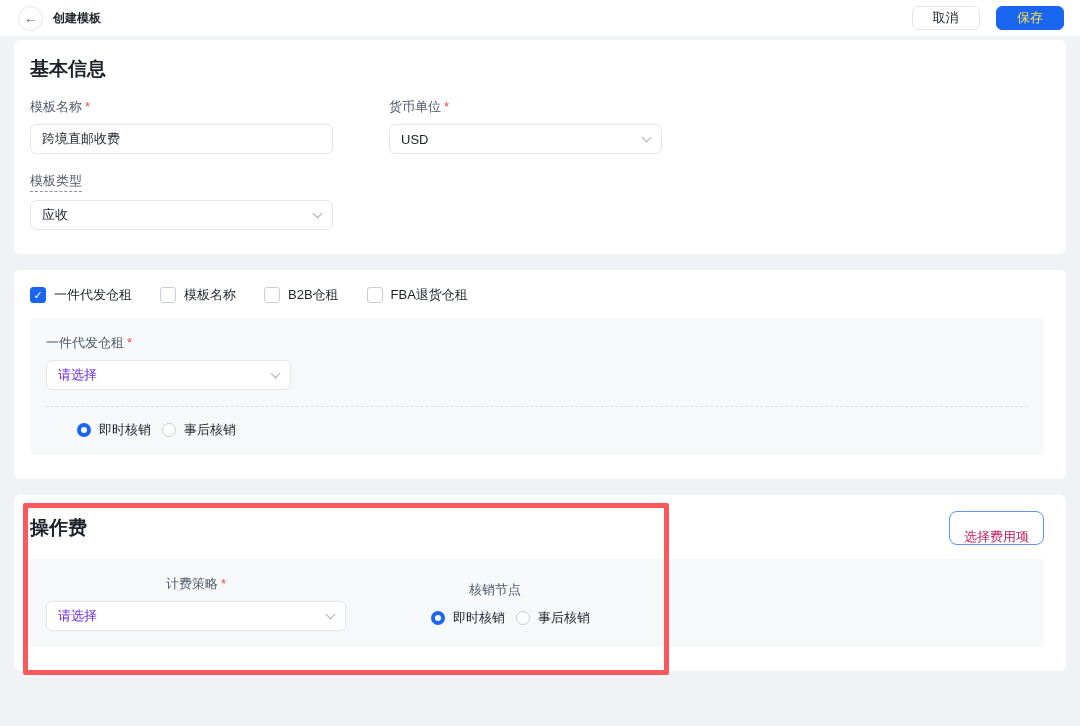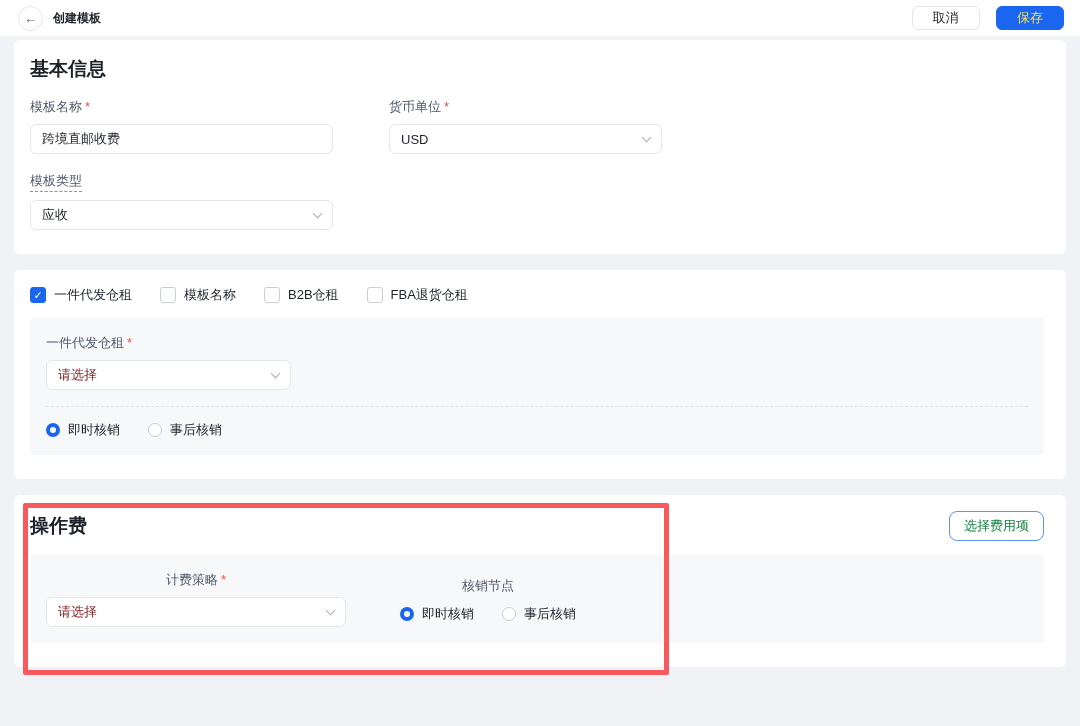--- a/index.html
+++ b/index.html
@@ -46,56 +46,56 @@
     width:303px; height:30px; border:1px solid #E5E6EB; border-radius:6px;
     padding:0 11px; font-size:13px; color:#1D2129; outline:none; background:#fff;
     font-family:inherit;
   }
   .select {
     height:30px; border:1px solid #E5E6EB; border-radius:6px; background:#fff;
     display:flex; align-items:center; justify-content:space-between;
     padding:0 11px; font-size:13px; cursor:pointer;
   }
   .select .sel-value { color:#1D2129; }
-  .select.is-placeholder .sel-value { color:#7f1d1d; }
+  .select.is-placeholder .sel-value { color:#6d28d9; }
   .chevron {
     width:7px; height:7px; margin-top:-3px;
     border-right:1.4px solid #A9AEB8; border-bottom:1.4px solid #A9AEB8;
     transform:rotate(45deg); flex:none;
   }
   .w295 { width:273px; } .w303 { width:303px; } .w245 { width:245px; } .w300 { width:300px; }
 
   .checkbox-row { display:flex; gap:28px; margin-bottom:2px; }
   .checkbox { display:flex; align-items:center; gap:8px; font-size:13px; cursor:pointer; }
   .cbox {
     width:16px; height:16px; border:1px solid #C9CDD4; border-radius:3px; background:#fff;
     display:flex; align-items:center; justify-content:center; font-size:11px; color:transparent;
     flex:none;
   }
   .checkbox.checked .cbox { background:#1B66F0; border-color:#1B66F0; color:#fff; }
 
   .panel { background:#F7F8FA; border-radius:4px; padding:16px; margin-top:14px; }
   .dashed-divider { border-top:1px dashed #DDE0E4; margin:16px 0 14px; }
 
-  .radio-group { display:flex; gap:28px; margin-top:10px; }
+  .radio-group { display:flex; gap:11px; margin-top:10px;margin-left:31px; }
   .radio { display:flex; align-items:center; gap:8px; font-size:13px; cursor:pointer; }
   .rdot { width:14px; height:14px; border-radius:50%; border:1px solid #C9CDD4; background:#fff; flex:none; }
   .radio.selected .rdot { border:4px solid #1B66F0; }
 
   .help-icon {
     width:14px; height:14px; border-radius:50%; border:1px solid #7E8794; color:#7E8794;
     font-size:10px; display:inline-flex; align-items:center; justify-content:center;
     margin-left:5px; vertical-align:-2px; cursor:pointer;
   }
 
   .card-head { display:flex; align-items:center; justify-content:space-between; }
   .card-head h2 { margin-bottom:0; }
   .btn-outline-primary {
-    height:30px; padding:5px 14px; border-radius:8px; background:#fff;
-    border:1px solid #5E93F6; color:#15803d; font-size:13px; cursor:pointer;margin-left:37px;
+    height:30px; padding:16px 14px; border-radius:8px; background:#fff;
+    border:1px solid #5E93F6; color:#be185d; font-size:13px; cursor:pointer;margin-left:37px;
   }
 
   .panel-head { display:flex; align-items:flex-start; justify-content:space-between; margin-bottom:10px; }
   .panel-title { font-size:14px; font-weight:bold; }
   .trash-btn { background:none; border:none; cursor:pointer; padding:2px; line-height:0; }
 
   .fee-row { display:flex;text-align:center; }
   .fee-col-right { margin-left:54px; padding-top:6px; }
   .fee-col-right .field-label { margin-bottom:4px; }
 

